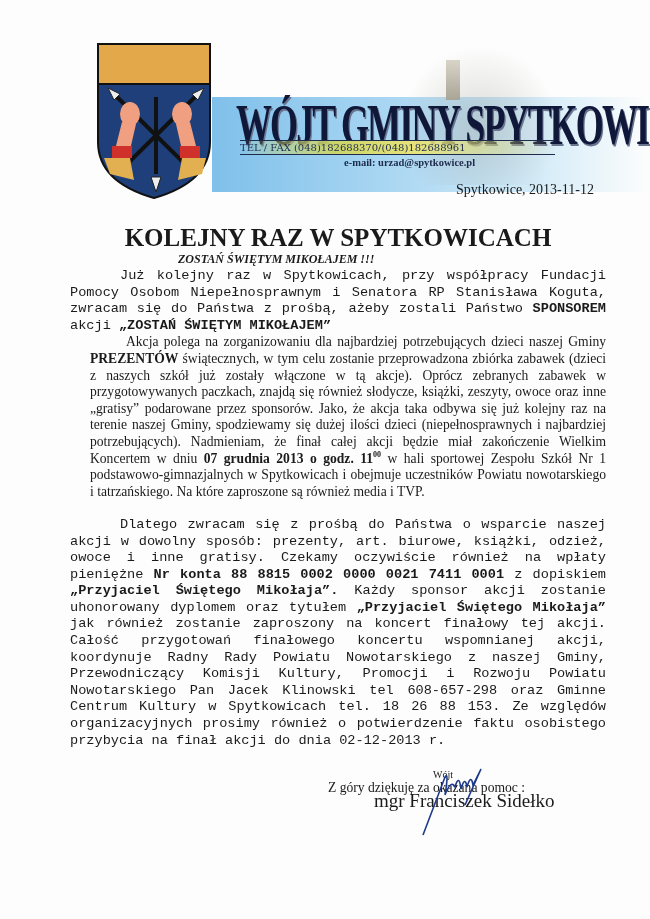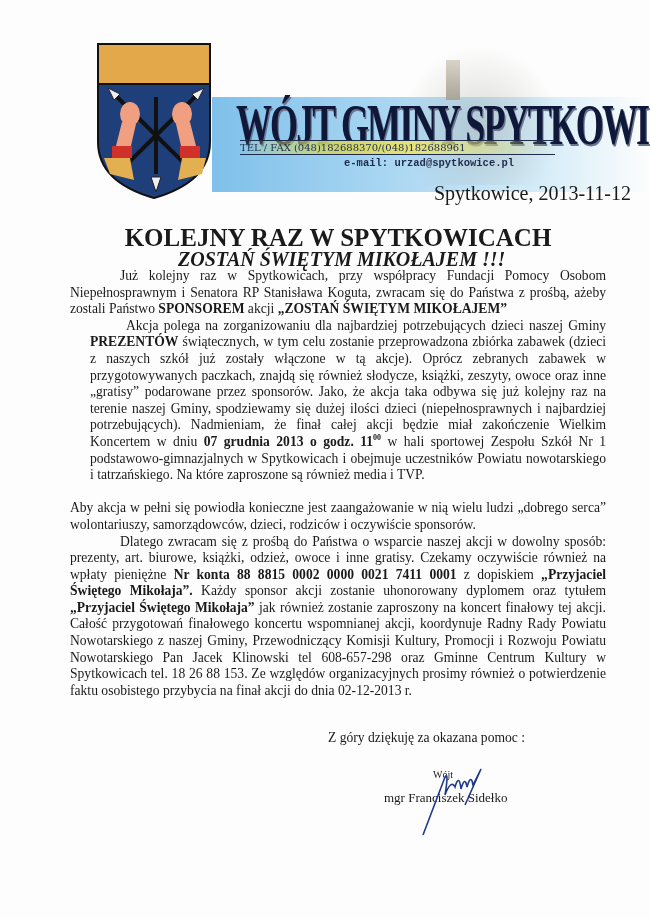--- a/index.html
+++ b/index.html
@@ -29,35 +29,35 @@
   }
   .tel-bar {
     position: absolute; left: 240px; top: 185px; width: 315px; height: 13px;
     border-top: 1px solid #1d2b4c; border-bottom: 1px solid #1d2b4c;
     background: linear-gradient(90deg, rgba(0,0,0,0) 0%, #cbd46a 30%, #e6e37a 55%, rgba(0,0,0,0) 100%);
     font-family: "DejaVu Serif", serif; font-weight: normal; font-size: 10px; line-height: 13px;
     color: #1d2b4c; white-space: nowrap; overflow: hidden;
     top: 140px;
   }
   .email {
-    position: absolute; left: 344px; top: 157px; font-family: Liberation Mono, monospace;
+    position: absolute; left: 344px; top: 157px; font-family: Liberation Serif, serif;
     font-weight: bold; font-size: 10.5px; color: #1d2b4c; white-space: nowrap;
   }
-  .date { position: absolute; left: 434px; top: 182px; font-size: 20px; }
+  .date { position: absolute; left: 456px; top: 182px; font-size: 14px; }
   .doc { position: absolute; left: 70px; top: 226px; width: 536px; font-size: 13.6px; line-height: 16.6px; }
   .main-title { text-align: center; font-weight: bold; font-size: 25px; line-height: 24px; margin: 0; }
-  .subtitle { font-weight: bold; font-style: italic; font-size: 20px; line-height: 18px; margin: 0 0 0 108px; }
+  .subtitle { font-weight: bold; font-style: italic; font-size: 12px; line-height: 18px; margin: 0 0 0 108px; }
   .salutation { text-align: center; margin: 0 0 0 0; }
   p { margin: 0; text-align: justify; }
-  .indent { text-indent: 50px; }
+  .indent { text-indent: 50px; font-family: Liberation Mono, monospace; }
   .indent-s { text-indent: 36px; margin-left: 20px; }
   .gap { height: 16.6px; }
   .thanks { margin-left: 258px; margin-top: 14px; text-align: left; }
   .sig-title { position: absolute; left: 433px; top: 769px; font-size: 10px; }
-  .sig-name { position: absolute; left: 384px; top: 790px; font-size: 13px; }
+  .sig-name { position: absolute; left: 374px; top: 790px; font-size: 19px; }
   .signature { position: absolute; left: 415px; top: 765px; width: 80px; height: 75px; }
   b { font-weight: bold; }
   sup { font-size: 8px; vertical-align: 6px; line-height: 0; }
 </style>
 </head>
 <body>
 
 <div class="letterhead">
   <div class="banner-sky"></div>
   <div class="banner-church"></div>
@@ -90,21 +90,20 @@
 
 <div class="doc">
   <h1 class="main-title">KOLEJNY RAZ W SPYTKOWICACH</h1>
   <div class="subtitle">ZOSTAŃ ŚWIĘTYM MIKOŁAJEM !!!</div>
 
   <p class="indent"><span>Już kolejny raz w Spytkowicach,  przy współpracy Fundacji Pomocy Osobom Niepełnosprawnym i Senatora RP Stanisława Koguta, zwracam się do Państwa z prośbą, ażeby zostali Państwo </span><b>SPONSOREM</b><span> akcji </span><b>„ZOSTAŃ ŚWIĘTYM MIKOŁAJEM”</b></p>
 
   <p class="indent-s"><span>Akcja polega na zorganizowaniu dla najbardziej potrzebujących dzieci naszej Gminy </span><b>PREZENTÓW</b><span> świątecznych, w tym celu zostanie przeprowadzona zbiórka zabawek (dzieci z naszych szkół już zostały włączone w tą akcje). Oprócz zebranych zabawek w przygotowywanych paczkach, znajdą się również słodycze, książki, zeszyty, owoce oraz inne „gratisy” podarowane przez sponsorów. Jako, że akcja taka odbywa się już kolejny raz na terenie naszej Gminy, spodziewamy się dużej ilości dzieci  (niepełnosprawnych i najbardziej potrzebujących). Nadmieniam, że finał całej akcji będzie miał zakończenie Wielkim Koncertem w dniu </span><b><span>07 grudnia 2013 o godz. 11</span><sup>00</sup></b><span> w hali sportowej Zespołu Szkół Nr 1 podstawowo-gimnazjalnych w Spytkowicach i obejmuje uczestników Powiatu nowotarskiego i tatrzańskiego. Na które zaproszone są również media i TVP.</span></p>
 
   <div class="gap"></div>
-  <p>Aby akcja w pełni się powiodła konieczne jest zaangażowanie w nią wielu ludzi „dobrego serca” wolontariuszy, samorządowców, dzieci, rodziców i oczywiście sponsorów.</p>
 
   <p class="indent"><span>Dlatego zwracam się z prośbą do Państwa o wsparcie naszej akcji w dowolny sposób: prezenty, art. biurowe, książki, odzież, owoce i inne gratisy. Czekamy oczywiście również na wpłaty pieniężne </span><b>Nr konta 88 8815 0002 0000 0021 7411 0001</b><span> z dopiskiem </span><b>„Przyjaciel Świętego Mikołaja”.</b><span> Każdy sponsor akcji zostanie uhonorowany dyplomem oraz tytułem </span><b>„Przyjaciel Świętego Mikołaja”</b><span> jak również zostanie zaproszony na koncert finałowy tej akcji. Całość przygotowań finałowego koncertu wspomnianej akcji, koordynuje Radny Rady Powiatu Nowotarskiego z naszej Gminy, Przewodniczący Komisji Kultury, Promocji i Rozwoju Powiatu Nowotarskiego Pan Jacek Klinowski tel 608-657-298 oraz Gminne Centrum Kultury w Spytkowicach tel. 18 26 88 153. Ze względów organizacyjnych prosimy również o potwierdzenie faktu osobistego przybycia na finał akcji do dnia 02-12-2013 r.</span></p>
 
   <div class="gap"></div>
   <p class="thanks">Z góry dziękuję za okazana pomoc :</p>
 </div>
 
 <div class="sig-title">Wójt</div>
 <div class="sig-name">mgr Franciszek Sidełko</div>
 <svg class="signature" viewBox="0 0 80 75">

